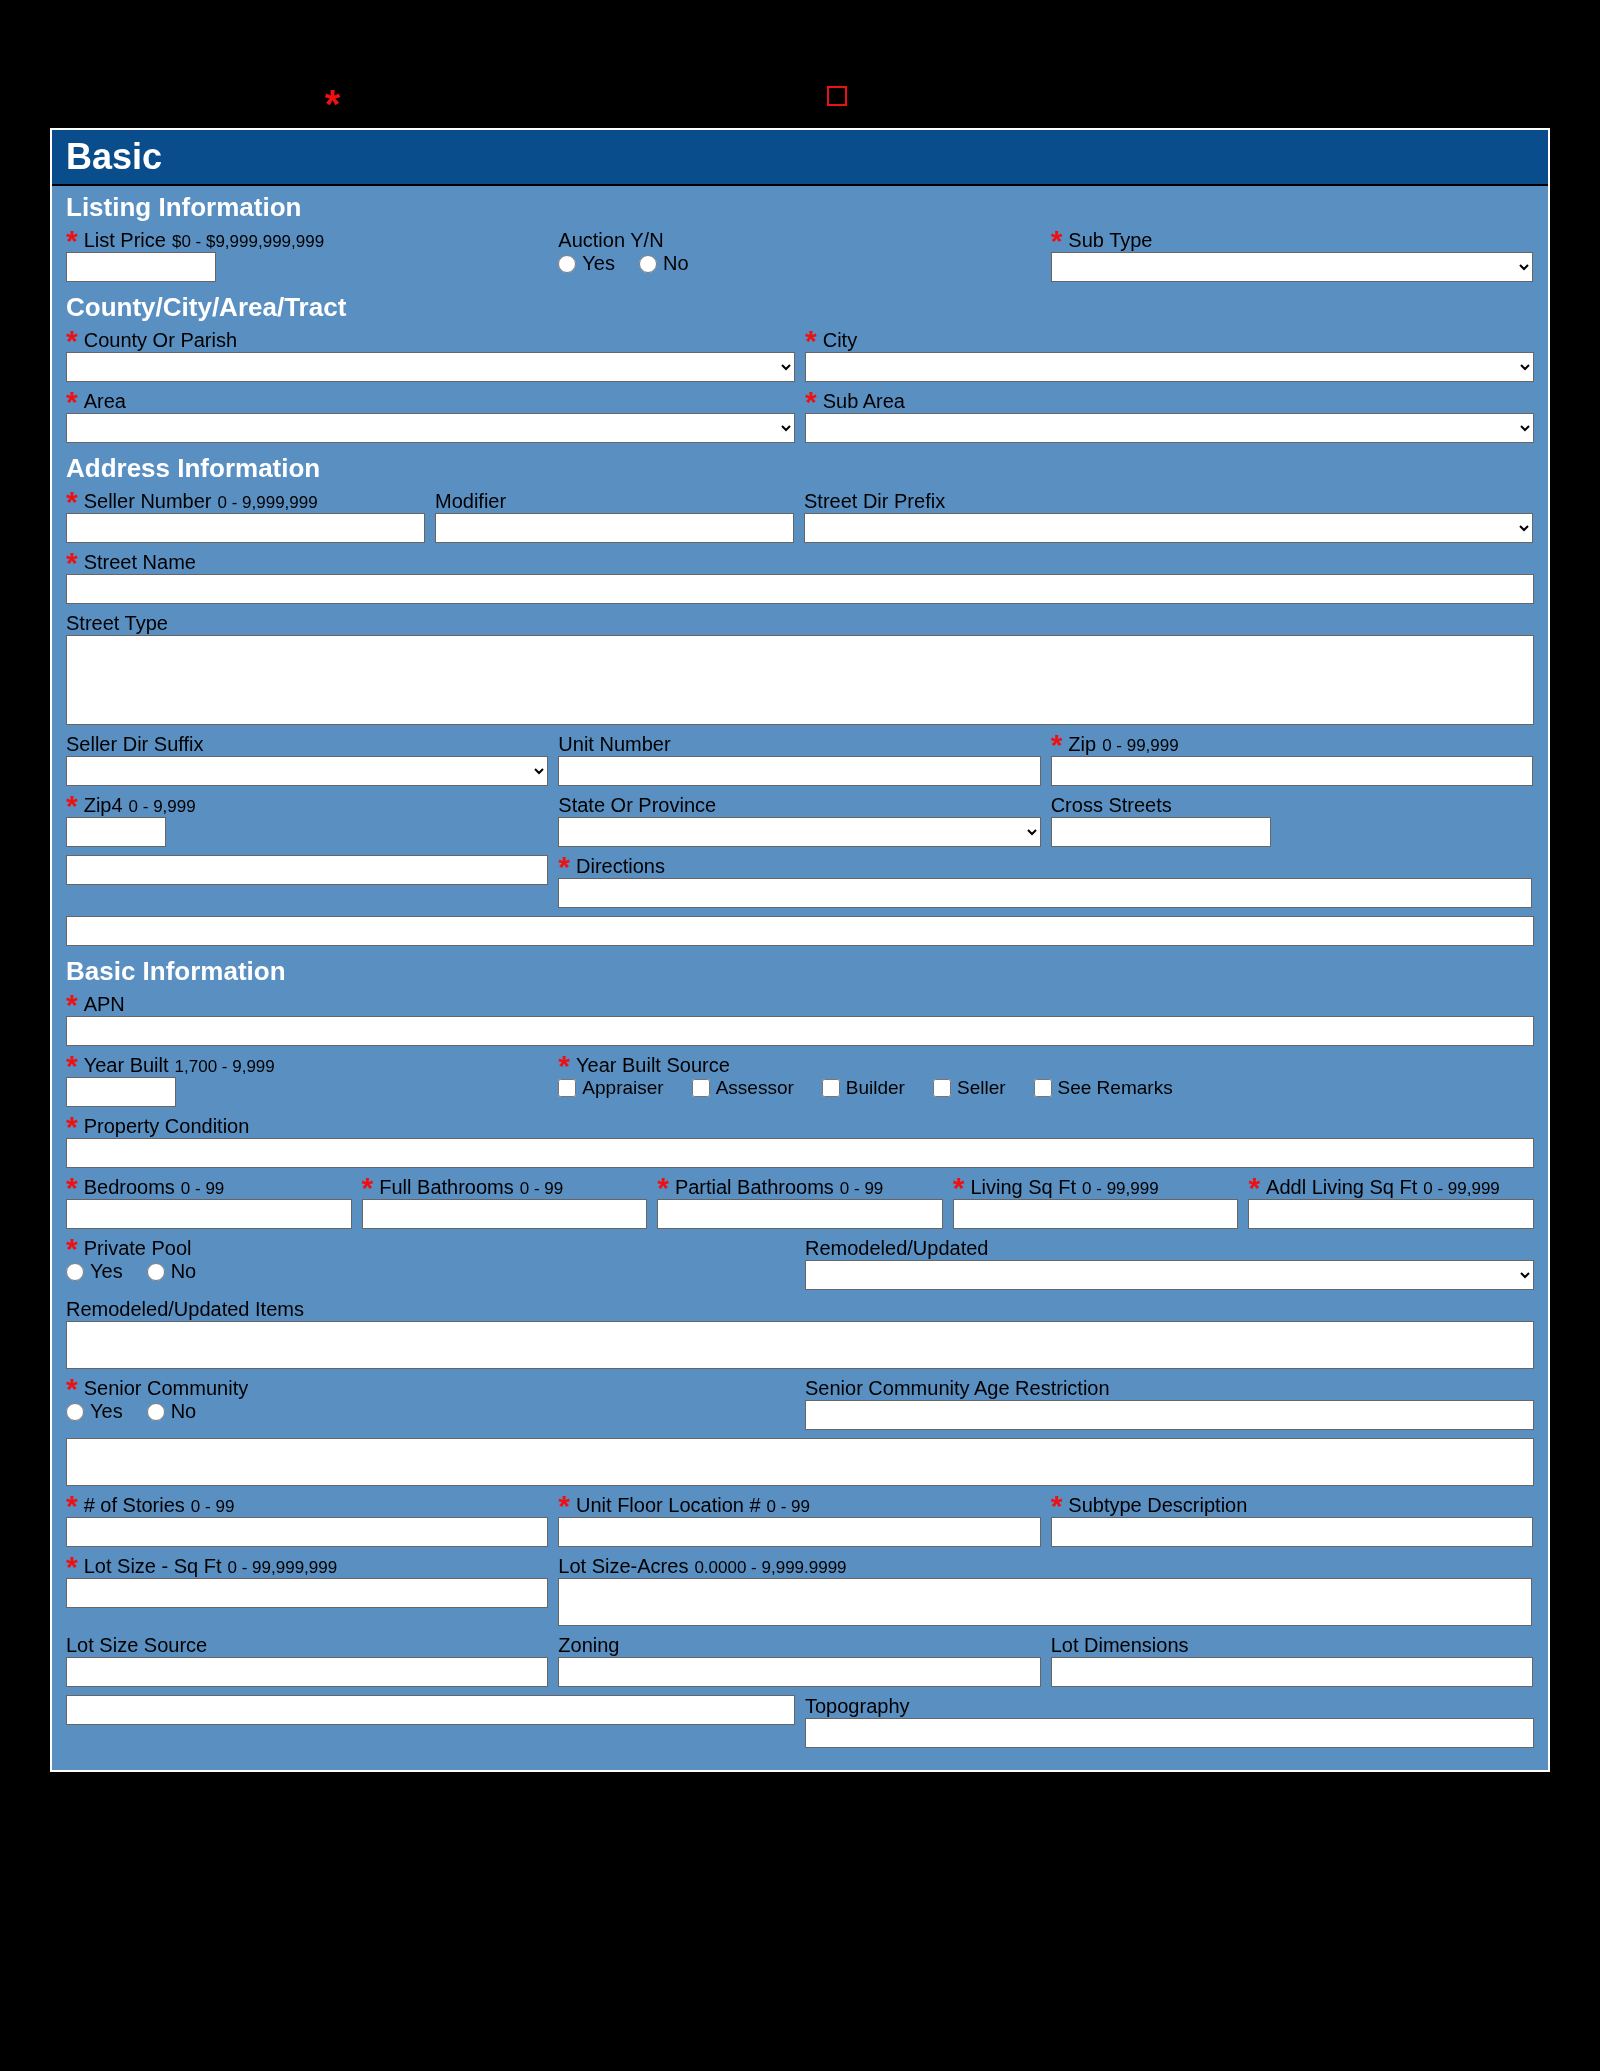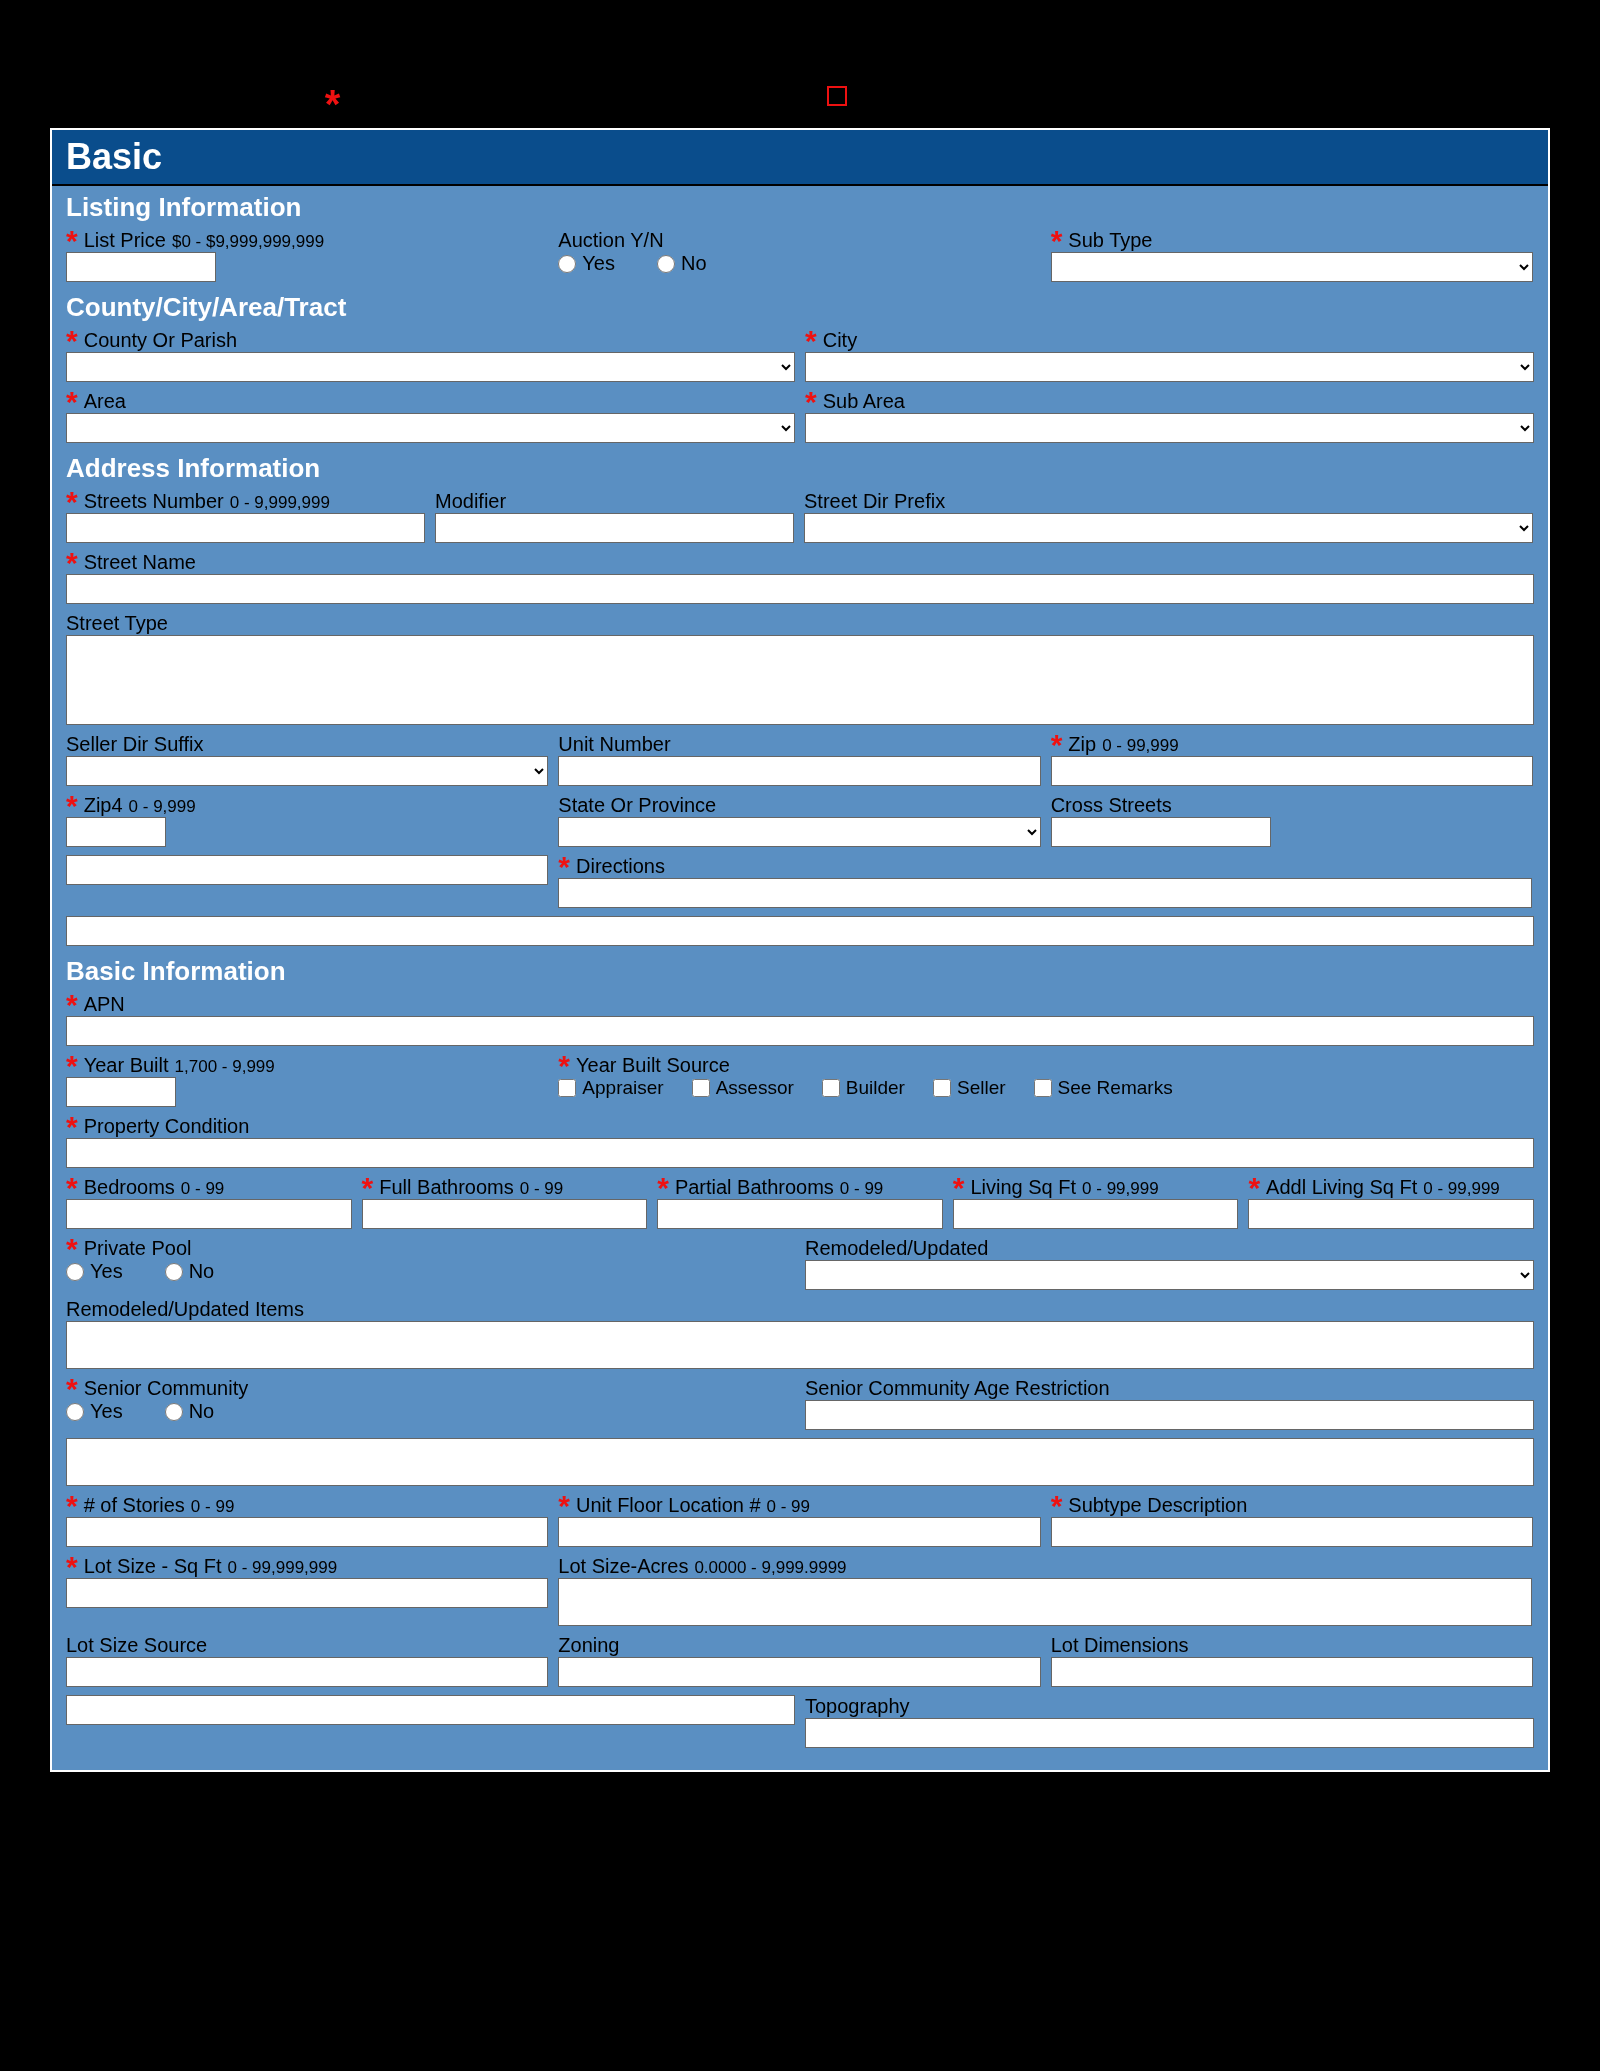--- a/index.html
+++ b/index.html
@@ -73,21 +73,21 @@
   .star { color: #e11; font-size: 30px; font-weight: bold; line-height: 0.3; position: relative; top: 4px; }
   .input, .select, .textarea {
     background: #fff;
     border: 1px solid #666;
     height: 30px;
     width: 100%;
     font-size: 18px;
     padding: 2px 6px;
   }
   .textarea { height: auto; resize: none; }
-  .yn-row { display: flex; gap: 42px; align-items: center; }
+  .yn-row { display: flex; gap: 24px; align-items: center; }
   .radio-wrap { display: inline-flex; align-items: center; gap: 6px; font-size: 20px;}
   .radio { width: 18px; height: 18px; }
   .chk-row { display: flex; flex-wrap: wrap; gap: 18px 28px; align-items: center; }
   .chk-wrap { display: inline-flex; align-items: center; gap: 6px; font-size: 19px; }
   .chk { width: 18px; height: 18px; }
   .w-half { flex: 0 0 calc(50% - 5px); }
   .w-third { flex: 0 0 calc(33.333% - 7px); }
   .w-quarter { flex: 0 0 calc(25% - 8px); }
   .w-fifth { flex: 0 0 calc(20% - 8px); }
   .w-2of3 { flex: 0 0 calc(66.666% - 5px); }
@@ -179,21 +179,21 @@
           </div>
         <select class="select"><option></option></select>
       </div>
     </div>
 
     <div class="sub-title">Address Information</div>
     <div class="row">
       <div class="field w-quarter">
         <div class="label-line">
             <span class="star">*</span>
-            <span class="lbl">Streets Number</span>
+            <span class="lbl">Seller Number</span>
             <span class="hint">0 - 9,999,999</span>
           </div>
         <input class="input" style="">
       </div>
       <div class="field w-quarter">
         <div class="label-line">
             <span class="lbl">Modifier</span>
           </div>
         <input class="input" style="">
       </div>

